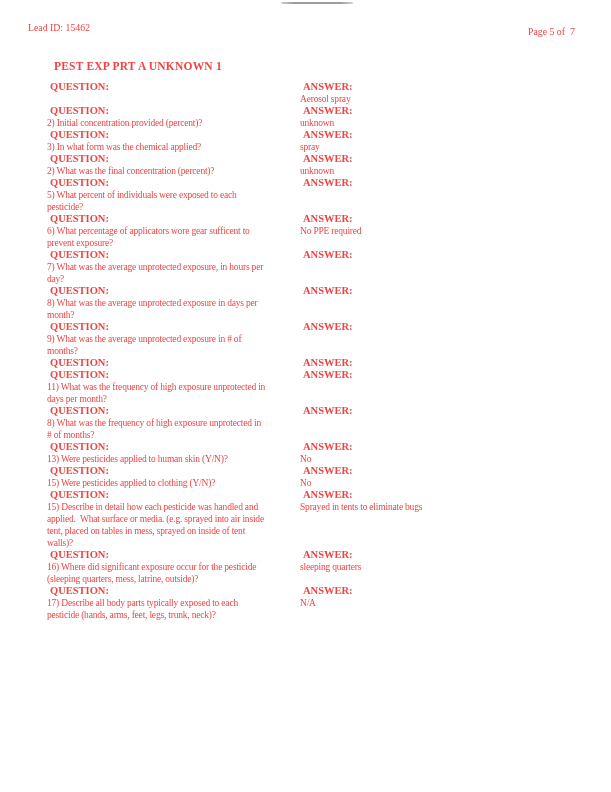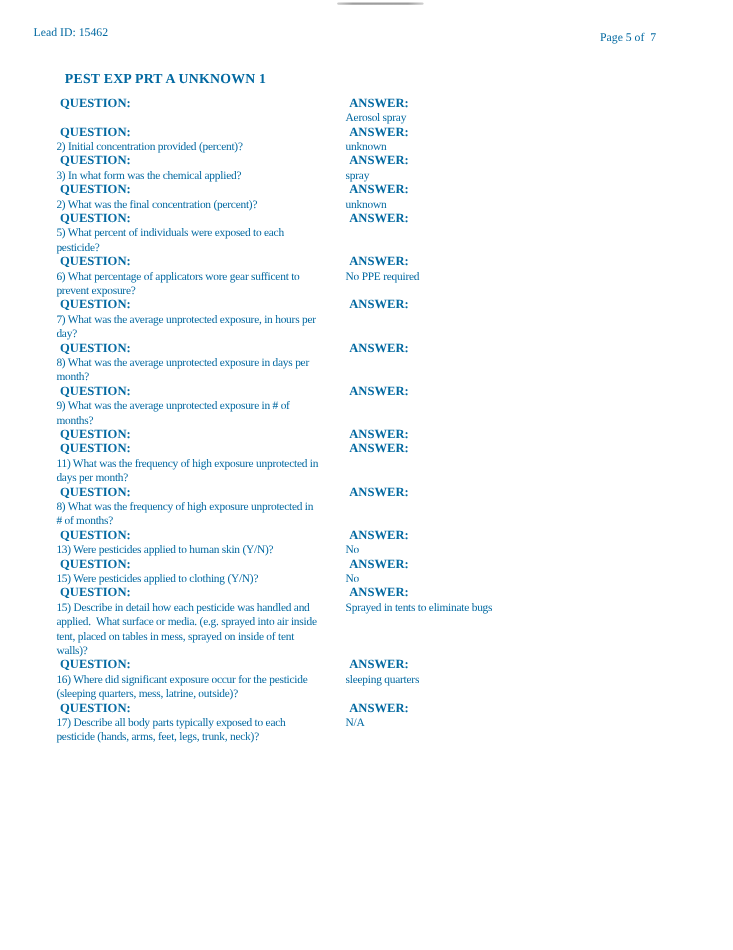--- a/index.html
+++ b/index.html
@@ -3,59 +3,60 @@
 <meta charset="utf-8">
 <style>
   html, body { margin: 0; padding: 0; background: #ffffff; }
   .page {
     position: relative;
     width: 608px;
     height: 792px;
     background: #ffffff;
     overflow: hidden;
     font-family: "Liberation Serif", "DejaVu Serif", serif;
-    color: #0369a1;
+    color: #ef4444;
     border-radius: 11px;
   }
   .scan-line {
     position: absolute;
     left: 281px;
     top: 2px;
     width: 72px;
     height: 2px;
     border-radius: 1px;
     background: linear-gradient(90deg, #cdcdcd, #9d9d9d 18%, #9d9d9d 82%, #d2d2d2);
   }
   .hdr {
     position: absolute;
     font-size: 9.8px;
     line-height: 11px;
     white-space: pre;
   }
   .lead-id { left: 28px; top: 22px; }
-  .page-num { left: 500px; top: 26px; }
+  .page-num { left: 528px; top: 26px; }
   .section-title {
     position: absolute;
     left: 54px;
     top: 60px;
     font-weight: bold;
     font-size: 11.5px;
     letter-spacing: 0.2px;
     white-space: pre;
   }
   .qa-table {
     position: absolute;
     left: 47px;
     top: 81px;
     width: 552px;
   }
   .qa-row {
     display: grid;
     grid-template-columns: 241px 1fr;
     align-items: start;
+    gap: 12px;
   }
   .lbl {
     font-weight: bold;
     font-size: 10.5px;
     line-height: 12px;
     padding-left: 3px;
     white-space: pre;
   }
   .txt {
     font-size: 9.5px;

